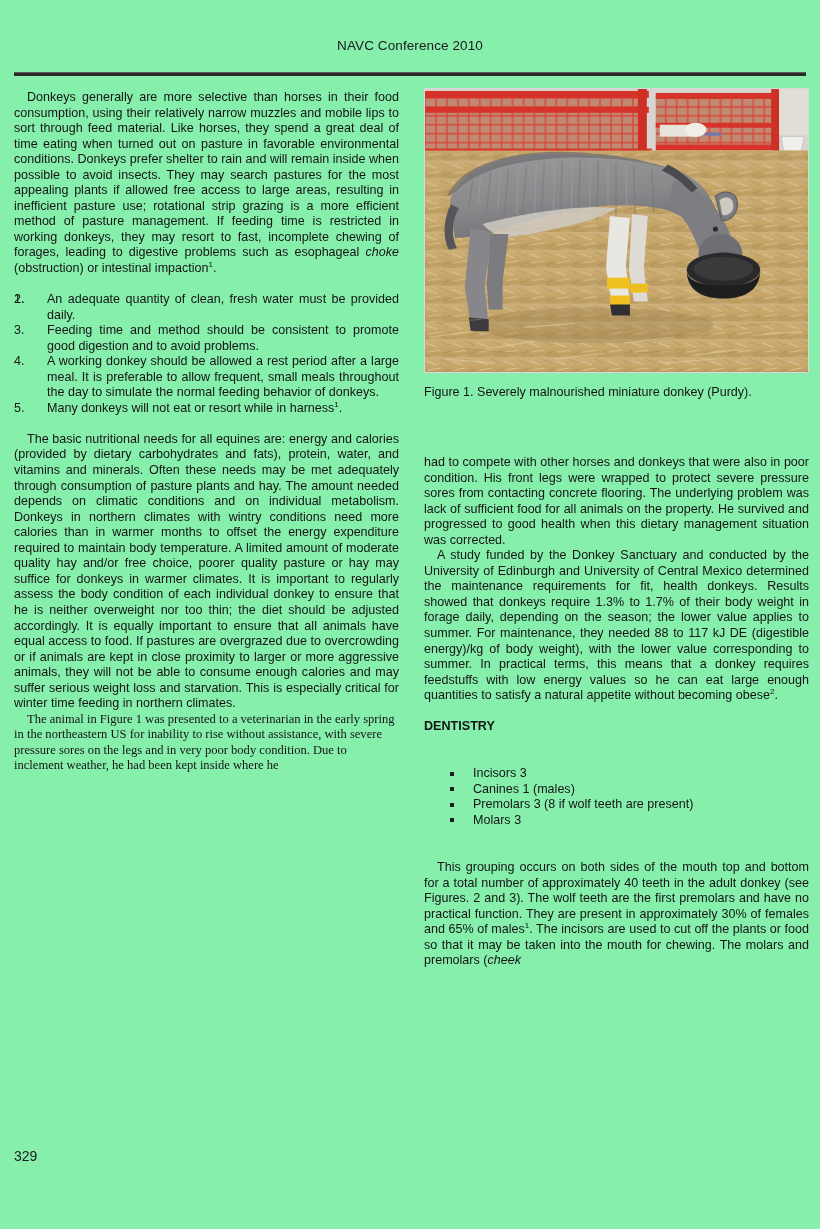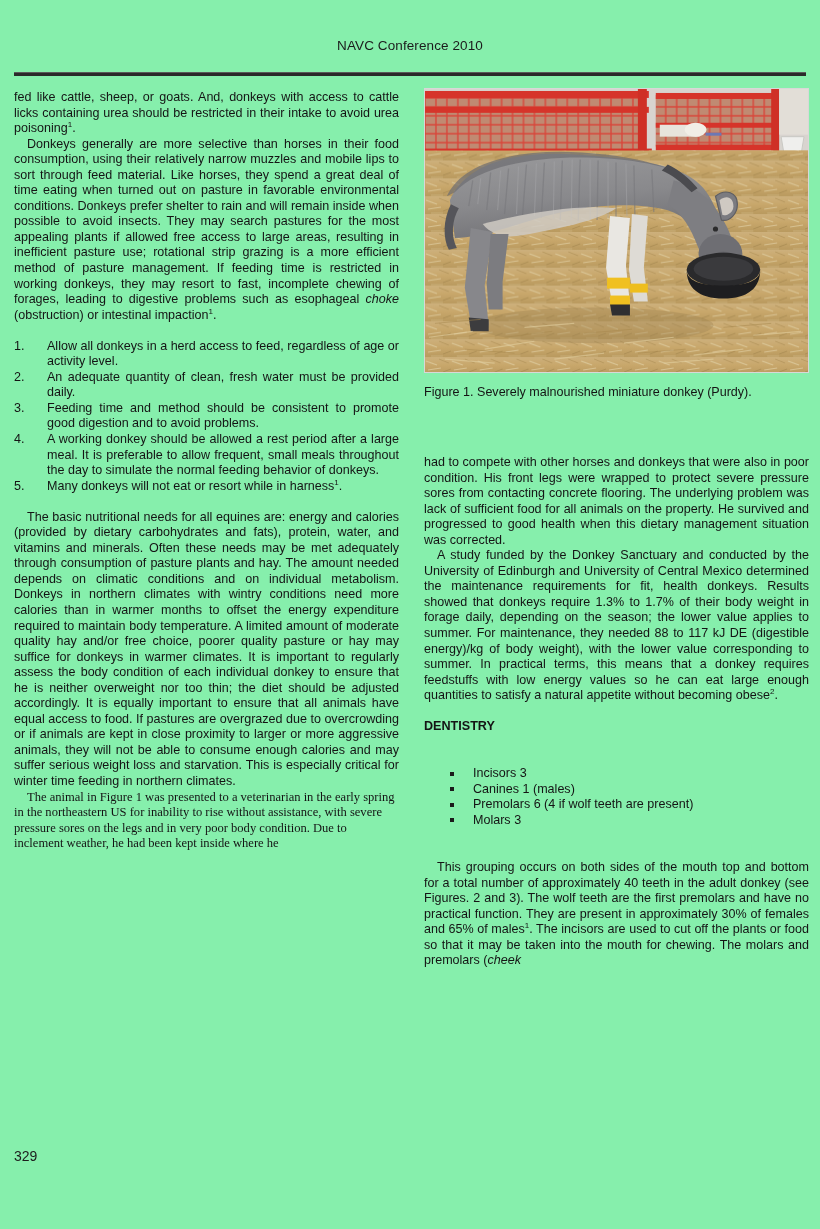--- a/index.html
+++ b/index.html
@@ -295,31 +295,29 @@
     </svg>
   </div>
 
   <div class="fig-caption">
     <b>Figure 1.</b>
     <span>Severely malnourished miniature donkey (Purdy).</span>
   </div>
 
   <div class="col col-left">
 
-    <p><span>fed like cattle, sheep, or goats. And, donkeys with access to cattle licks containing urea should be restricted in their intake to avoid urea poisoning</span><span class="sup">1</span><span>.</span></p>
 
     <p class="indent"><span>Donkeys generally are more selective than horses in their food consumption, using their relatively narrow muzzles and mobile lips to sort through feed material. Like horses, they spend a great deal of time eating when turned out on pasture in favorable environmental conditions. Donkeys prefer shelter to rain and will remain inside when possible to avoid insects. They may search pastures for the most appealing plants if allowed free access to large areas, resulting in inefficient pasture use; rotational strip grazing is a more efficient method of pasture management. If feeding time is restricted in working donkeys, they may resort to fast, incomplete chewing of forages, leading to digestive problems such as esophageal </span><i>choke</i><span> (obstruction) or intestinal impaction</span><span class="sup">1</span><span>.</span></p>
 
     <div class="gap"></div>
 
 
     <ol class="numlist">
       <li>
         <span class="num">1.</span>
-        <span>Allow all donkeys in a herd access to feed, regardless of age or activity level.</span>
       </li>
       <li>
         <span class="num">2.</span>
         <span>An adequate quantity of clean, fresh water must be provided daily.</span>
       </li>
       <li>
         <span class="num">3.</span>
         <span>Feeding time and method should be consistent to promote good digestion and to avoid problems.</span>
       </li>
       <li>
@@ -356,21 +354,21 @@
       <li>
         <span class="sq"></span>
         <span>Incisors 3</span>
       </li>
       <li>
         <span class="sq"></span>
         <span>Canines 1 (males)</span>
       </li>
       <li>
         <span class="sq"></span>
-        <span>Premolars 6 (4 if wolf teeth are present)</span>
+        <span>Premolars 3 (8 if wolf teeth are present)</span>
       </li>
       <li>
         <span class="sq"></span>
         <span>Molars 3</span>
       </li>
     </ul>
 
     <div class="gap"></div>
 
     <p class="indent"><span>This grouping occurs on both sides of the mouth top and bottom for a total number of approximately 40 teeth in the adult donkey (see Figures. 2 and 3). The wolf teeth are the first premolars and have no practical function. They are present in approximately 30% of females and 65% of males</span><span class="sup">1</span><span>. The incisors are used to cut off the plants or food so that it may be taken into the mouth for chewing. The molars and premolars (</span><i>cheek</i></p>

